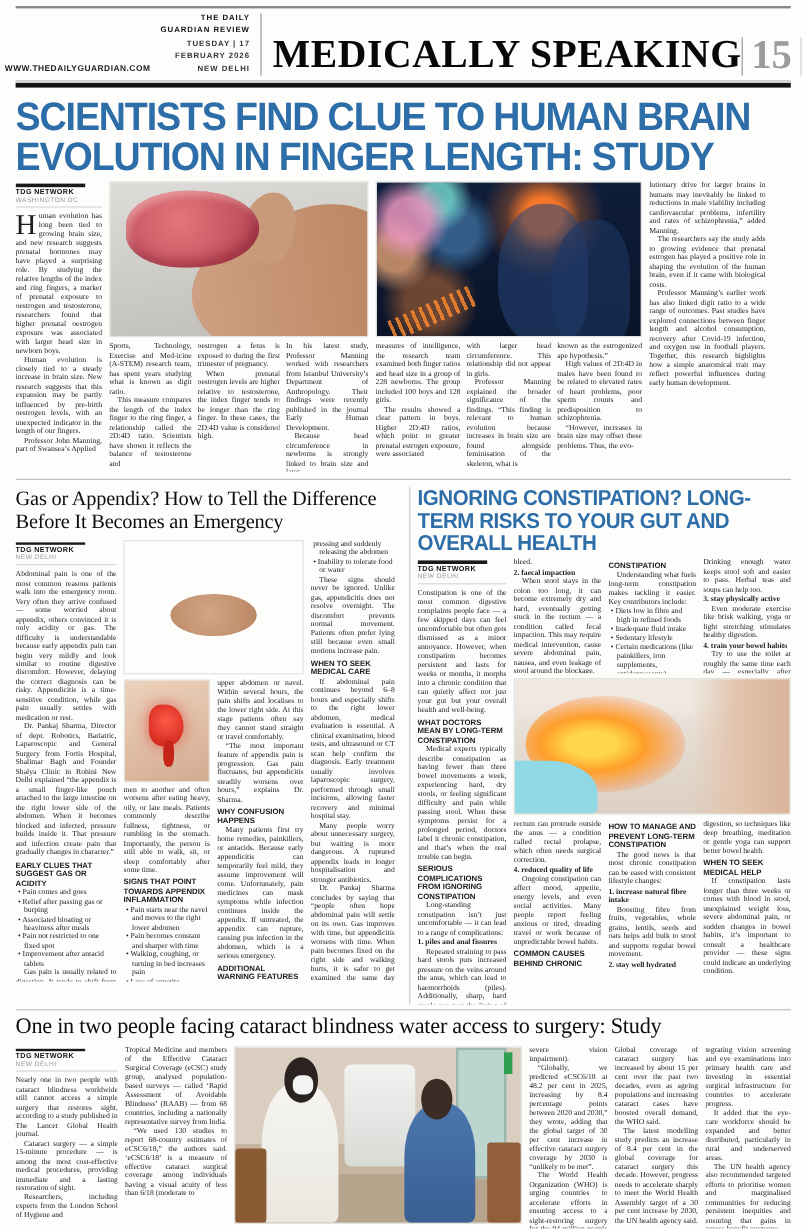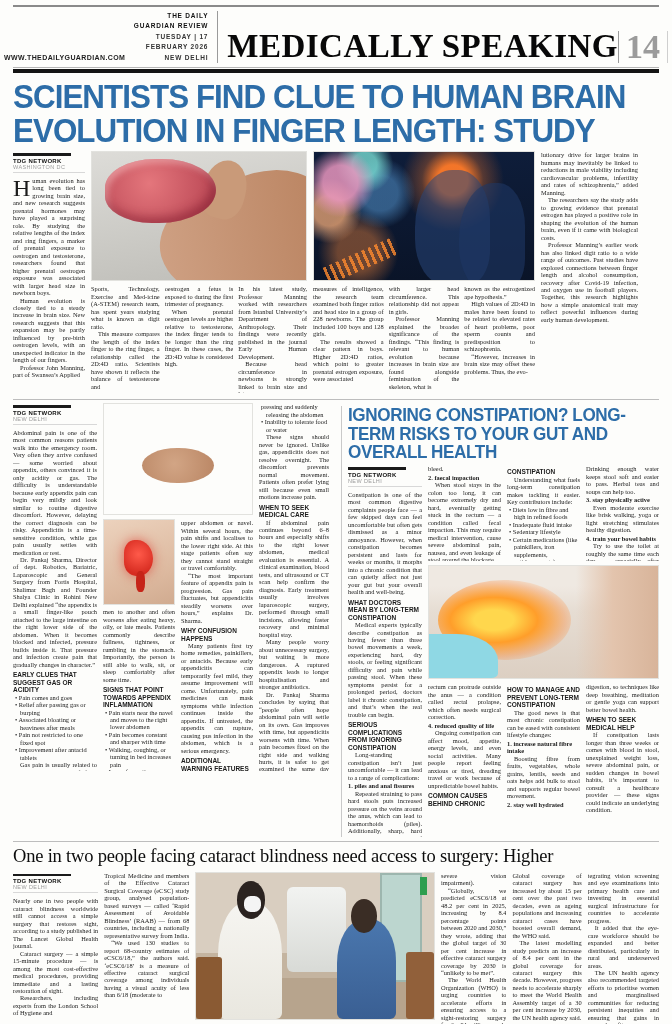--- a/index.html
+++ b/index.html
@@ -157,21 +157,21 @@
 
   <div class="toprule"></div>
   <div class="mast">
     <div class="site">WWW.THEDAILYGUARDIAN.COM</div>
     <div class="pubblock">
       <div>THE DAILY GUARDIAN REVIEW</div>
       <div class="d">TUESDAY | 17 FEBRUARY 2026</div>
       <div class="d">NEW DELHI</div>
     </div>
     <div class="section-title">MEDICALLY SPEAKING</div>
-    <div class="pagenum">14</div>
+    <div class="pagenum">15</div>
   </div>
   <div class="rule-thin"></div>
   <div class="rule-thick"></div>
 
   <div class="inset">
     <h1 class="hl-blue hl-main">SCIENTISTS FIND CLUE TO HUMAN BRAIN EVOLUTION IN FINGER LENGTH: STUDY</h1>
     <div class="cols a1body">
       <div class="c a1c1">
         <div class="byline">
           <div class="bar"></div>
@@ -233,20 +233,21 @@
           <p class="para">Professor Manning’s earlier work has also linked digit ratio to a wide range of outcomes. Past studies have explored connections between finger length and alcohol consumption, recovery after Covid-19 infection, and oxygen use in football players. Together, this research highlights how a simple anatomical trait may reflect powerful influences during early human development.</p>
         </div>
     </div>
   </div>
 
   <div class="hsep"></div>
 
   <div class="row2">
 
     <div class="art2">
+      <h2 class="hl-serif hl-a2">Gas or Appendix? How to Tell the Difference Before It Becomes an Emergency</h2>
       <div class="cols a2body">
         <div class="c a2c1">
           <div class="byline">
             <div class="bar"></div>
             <div class="net">TDG NETWORK</div>
             <div class="loc">NEW DELHI</div>
           </div>
           <div>
               <p class="para">Abdominal pain is one of the most common reasons patients walk into the emergency room. Very often they arrive confused — some worried about appendix, others convinced it is only acidity or gas. The difficulty is understandable because early appendix pain can begin very mildly and look similar to routine digestive discomfort. However, delaying the correct diagnosis can be risky. Appendicitis is a time-sensitive condition, while gas pain usually settles with medication or rest.</p>
               <p class="para">Dr. Pankaj Sharma, Director of dept. Robotics, Bariatric, Laparoscopic and General Surgery from Fortis Hospital, Shalimar Bagh and Founder Shalya Clinic in Rohini New Delhi explained “the appendix is a small finger-like pouch attached to the large intestine on the right lower side of the abdomen. When it becomes blocked and infected, pressure builds inside it. That pressure and infection create pain that gradually changes in character.”</p>
@@ -369,21 +370,21 @@
               </div>
           </div>
         </div>
       </div>
     </div>
   </div>
 
   <div class="hsep"></div>
 
   <div class="inset">
-    <h2 class="hl-serif hl-a4">One in two people facing cataract blindness need access to surgery: Higher</h2>
+    <h2 class="hl-serif hl-a4">One in two people facing cataract blindness water access to surgery: Study</h2>
     <div class="cols a4body">
       <div class="c a4c1">
         <div class="byline">
           <div class="bar"></div>
           <div class="net">TDG NETWORK</div>
           <div class="loc">NEW DELHI</div>
         </div>
         <div>
             <p class="para">Nearly one in two people with cataract blindness worldwide still cannot access a simple surgery that restores sight, according to a study published in The Lancet Global Health journal.</p>
             <p class="para">Cataract surgery — a simple 15-minute procedure — is among the most cost-effective medical procedures, providing immediate and a lasting restoration of sight.</p>

